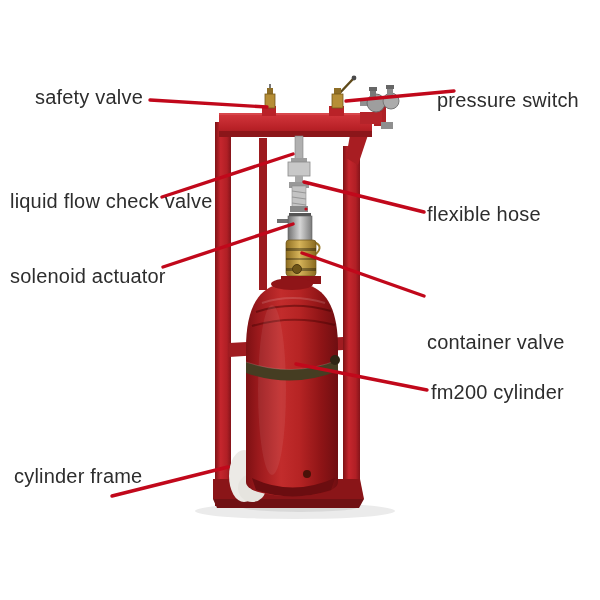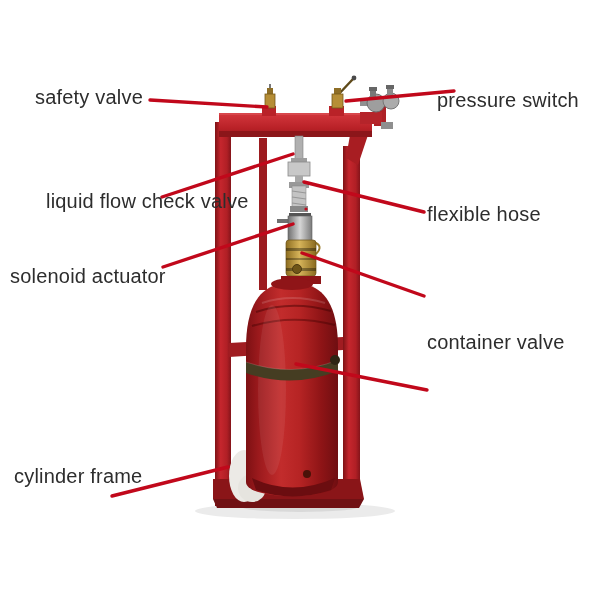--- a/index.html
+++ b/index.html
@@ -7,21 +7,21 @@
     position:relative;width:600px;height:600px;background:#ffffff;overflow:hidden;
     font-family:"Liberation Sans",sans-serif;
   }
   .stage svg{position:absolute;left:0;top:0;}
   .part-label{
     position:absolute;font-size:20px;line-height:1.15;color:#2d2d2d;
     white-space:nowrap;letter-spacing:.2px;
   }
   #label-safety-valve{right:457px;top:86px;}
   #label-pressure-switch{left:437px;top:89px;}
-  #label-liquid-flow-check-valve{left:10px;top:190px;margin-left:36px;}
+  #label-liquid-flow-check-valve{left:10px;top:190px;}
   #label-flexible-hose{left:427px;top:203px;}
   #label-solenoid-actuator{left:10px;top:265px;}
   #label-container-valve{left:427px;top:286px;margin-top:45px;}
   #label-fm200-cylinder{left:431px;top:381px;}
   #label-cylinder-frame{left:14px;top:465px;}
 </style>
 </head>
 <body>
 
 <div class="stage">
@@ -165,14 +165,15 @@
       <line x1="112" y1="496" x2="228" y2="467"></line>
     </g>
   </svg>
 
   <div class="part-label" id="label-safety-valve">safety valve</div>
   <div class="part-label" id="label-pressure-switch">pressure switch</div>
   <div class="part-label" id="label-liquid-flow-check-valve">liquid flow check valve</div>
   <div class="part-label" id="label-flexible-hose">flexible hose</div>
   <div class="part-label" id="label-solenoid-actuator">solenoid actuator</div>
   <div class="part-label" id="label-container-valve">container valve</div>
+  <div class="part-label" id="label-fm200-cylinder">fm200 cylinder</div>
   <div class="part-label" id="label-cylinder-frame">cylinder frame</div>
 </div>
 
 </body></html>

